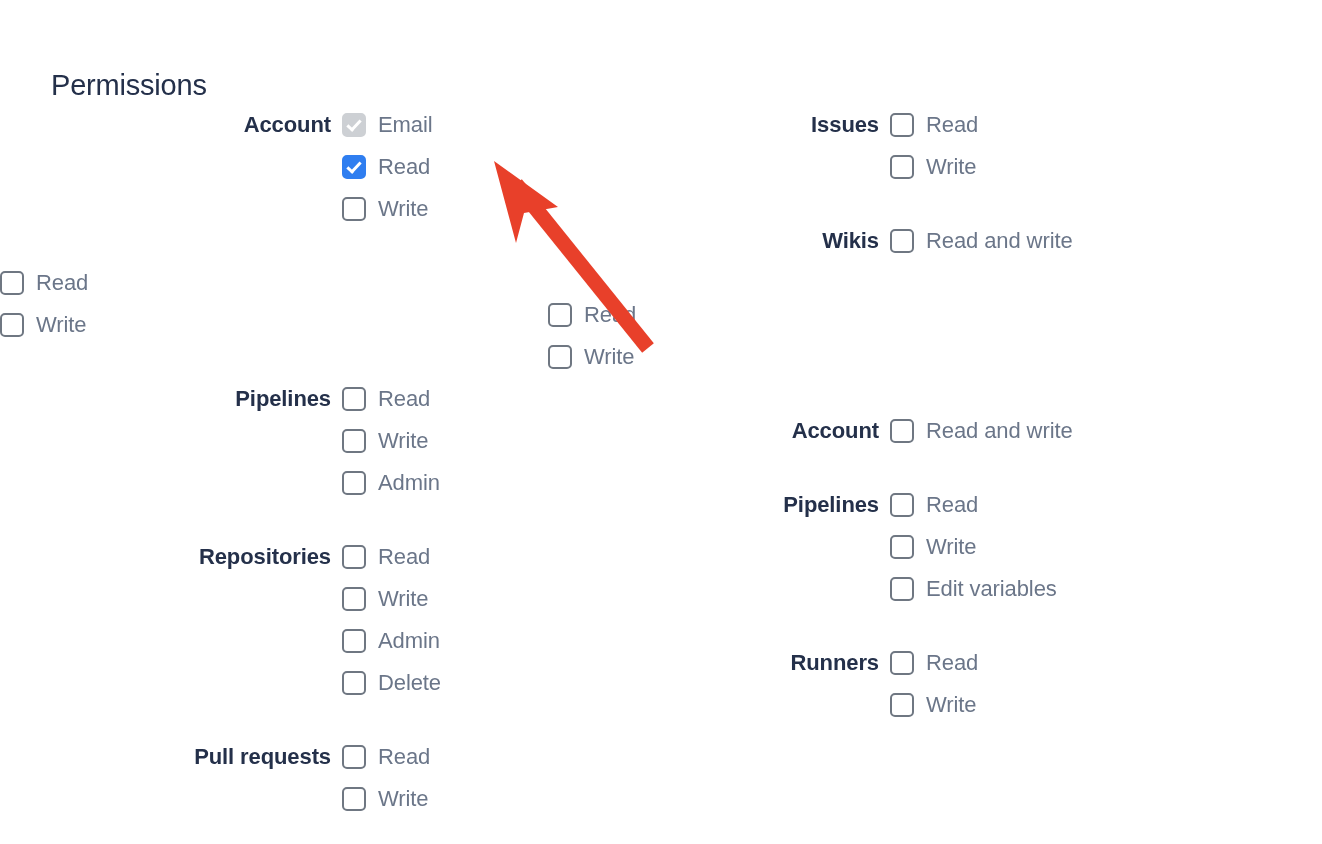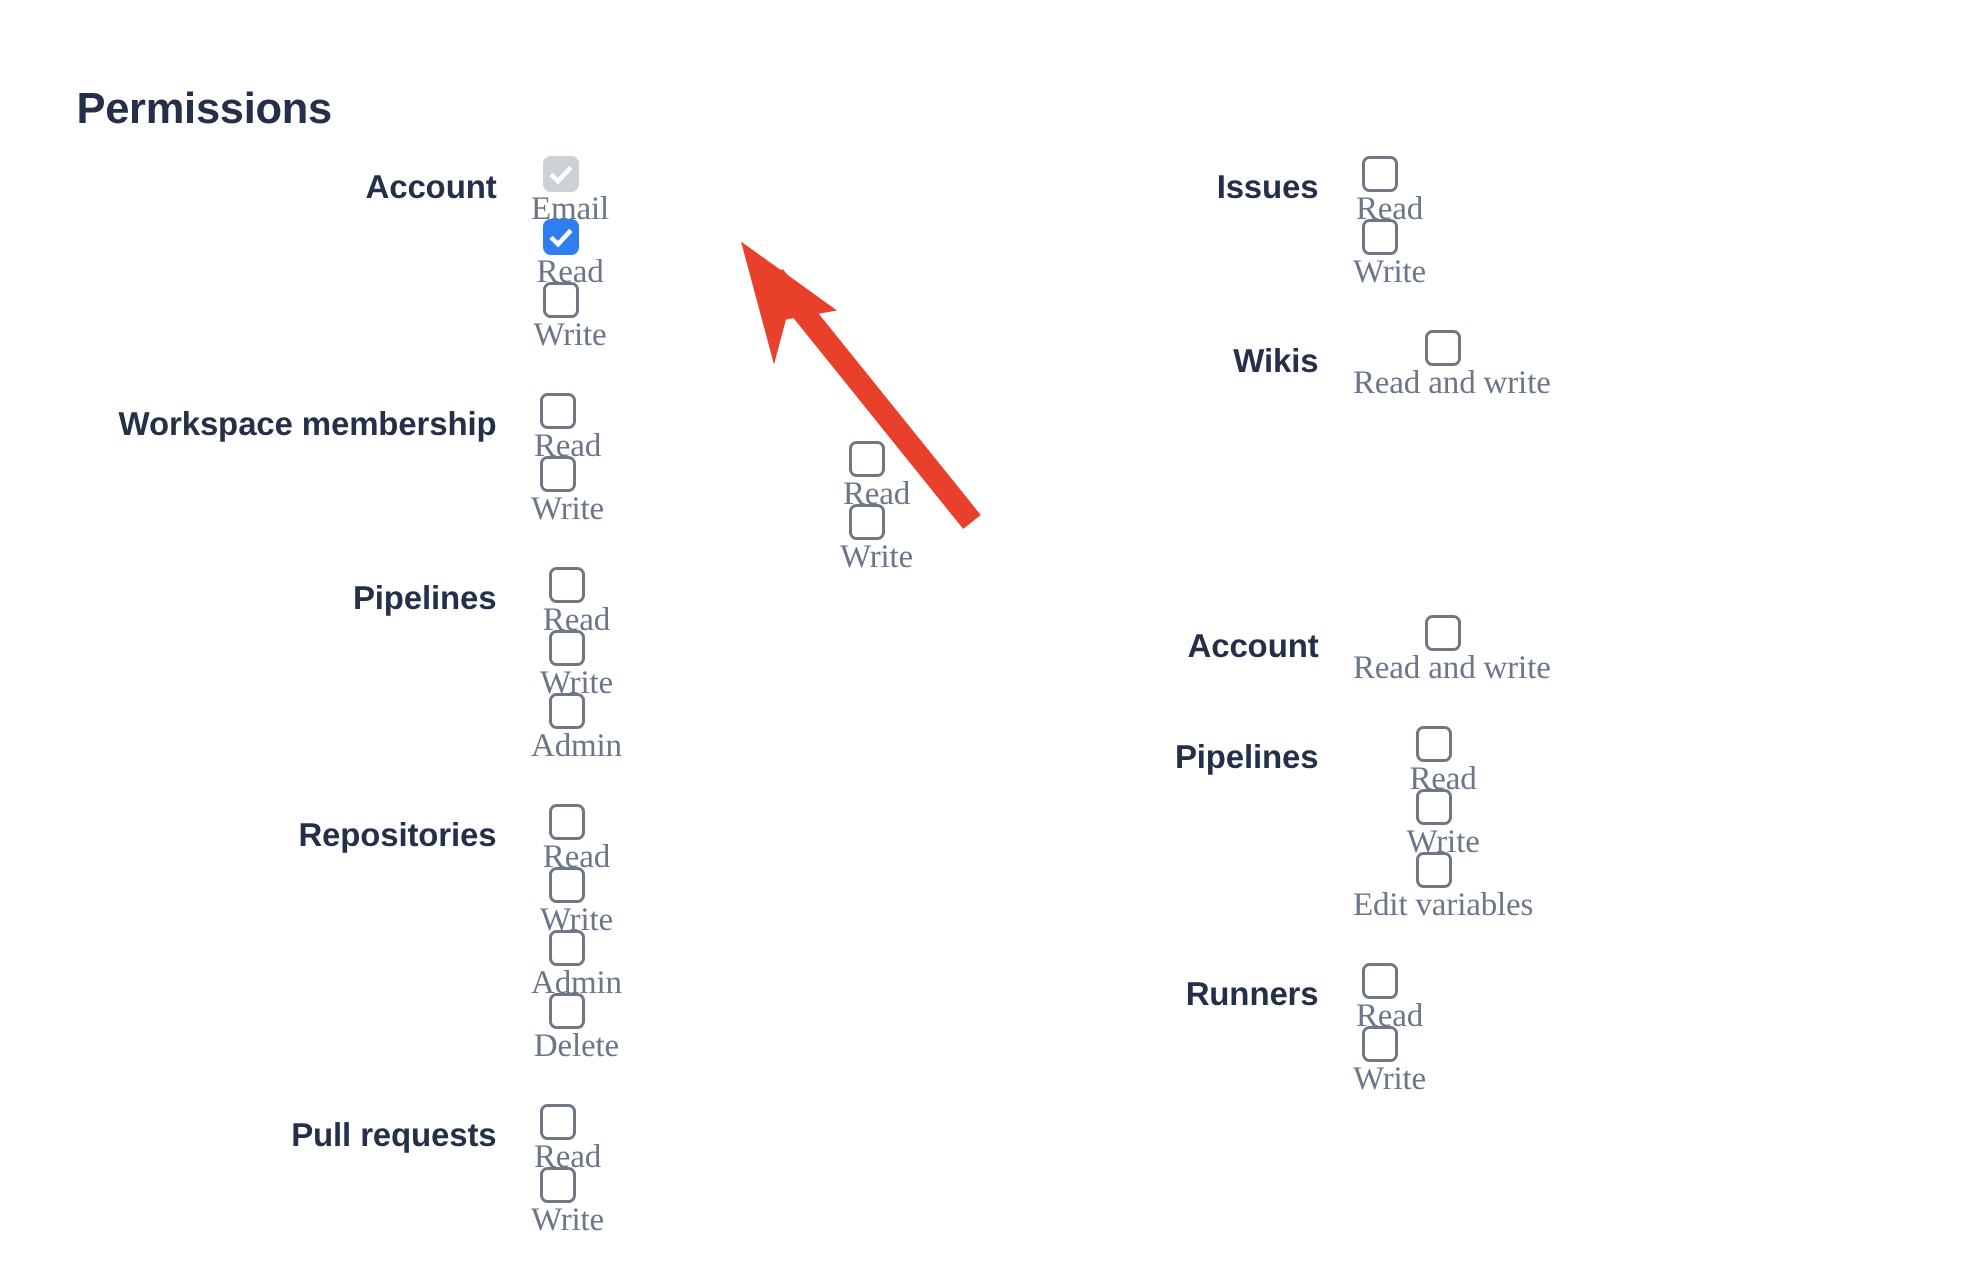--- a/index.html
+++ b/index.html
@@ -21,23 +21,23 @@
     position: absolute;
     left: 0; top: 0;
     width: 1322px;
     height: 844px;
   }
 
   
   .page-title {
     position: absolute;
     left: 51px;
-    top: 37px;
+    top: 49px;
     font-size: 29px;
-    font-weight: bold;
+    font-weight: normal;
     color: #24304a;
     letter-spacing: -0.2px;
     line-height: 1.2;
   }
 
   
   .perm-columns {
     position: absolute;
     left: 0;
     top: 104px;
@@ -75,24 +75,23 @@
   .perm-col.right .group-label { width: 342px; }
 
   .group-options {
     flex: none;
     padding-top: 0;
   }
 
   
   .opt-row {
     display: flex;
-    flex-direction: column;
+    flex-direction: row;
     align-items: center;
     height: 42px;
-    font-family: Liberation Serif, serif;
   }
 
   .cb {
     position: relative;
     width: 24px;
     height: 24px;
     box-sizing: border-box;
     border-radius: 5px;
     flex: none;
   }
@@ -160,21 +159,20 @@
               <span class="cb checked"></span>
               <span class="opt-label">Read</span>
             </div>
             <div class="opt-row">
               <span class="cb unchecked"></span>
               <span class="opt-label">Write</span>
             </div>
           </div>
         </div>
         <div class="perm-group">
-          <div class="group-label">Workspace membership</div>
           <div class="group-options">
             <div class="opt-row">
               <span class="cb unchecked"></span>
               <span class="opt-label">Read</span>
             </div>
             <div class="opt-row">
               <span class="cb unchecked"></span>
               <span class="opt-label">Write</span>
             </div>
           </div>

